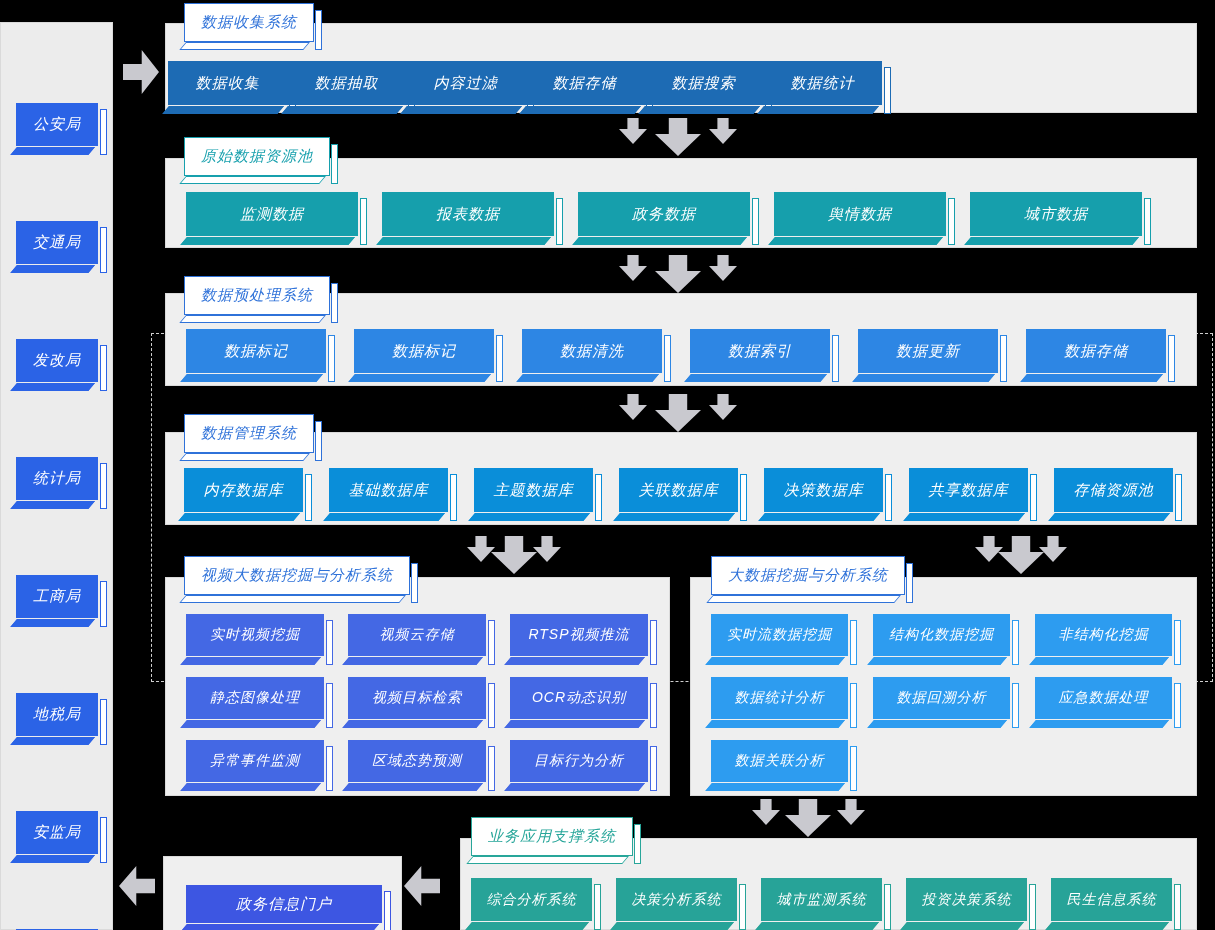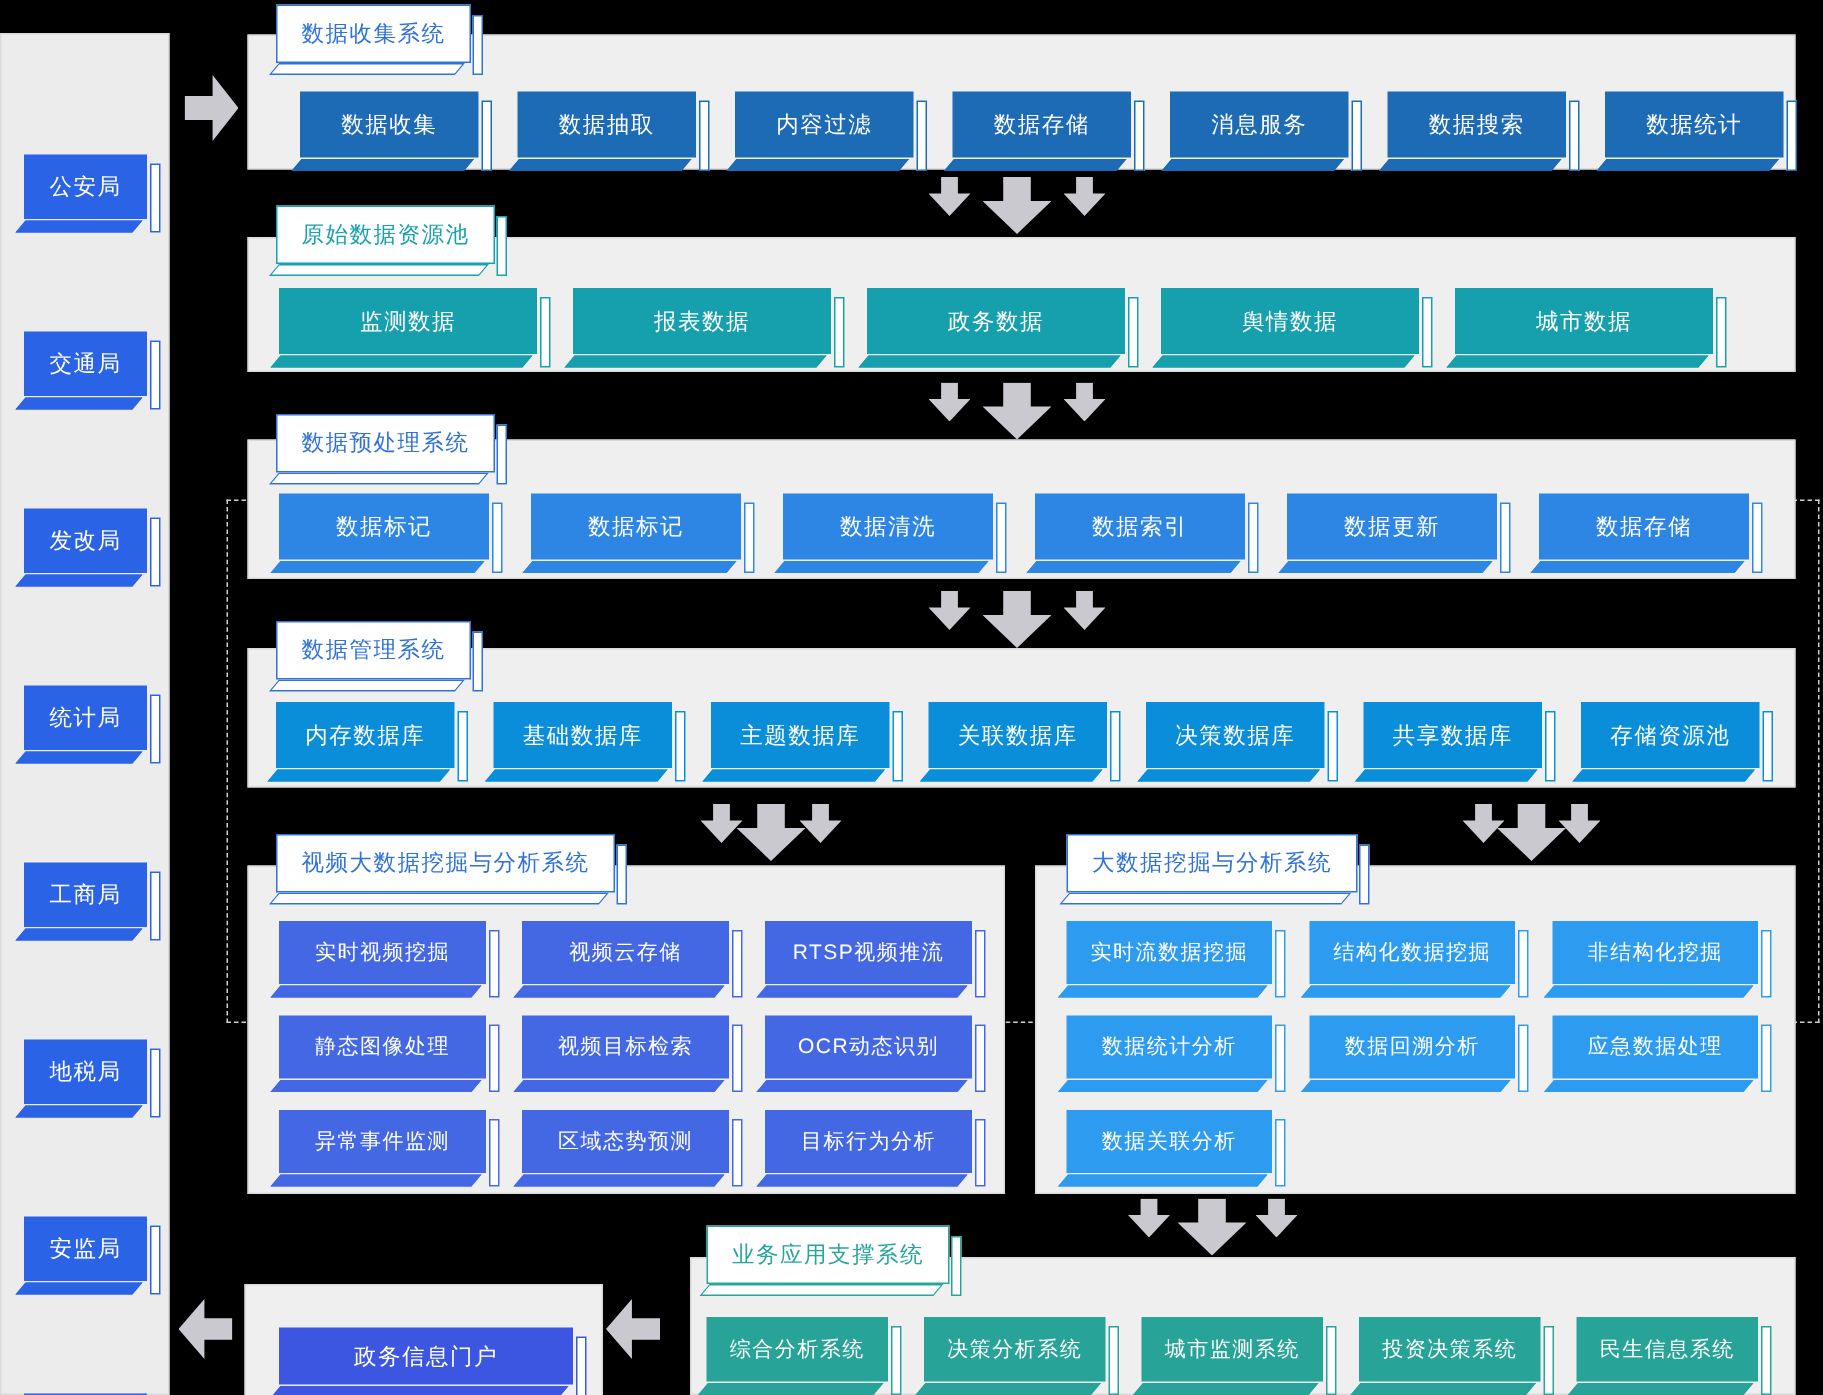--- a/index.html
+++ b/index.html
@@ -2,21 +2,21 @@
 <html style="--background: #000000; --panel: #efefef; --arrow: #c9c9cf; --sidebar_box: #2b63e6; --collection_box: #1d6bb4; --raw_pool_box: #169fac; --preprocess_box: #2d86e4; --management_box: #0a8ed9; --video_box: #4468e4; --bigdata_box: #2d9cf0; --business_box: #27a398; --portal_box: #3d56e2; --title_blue: #2f72d9; --title_teal: #17a0ad; --title_green: #28a69a;"><head>
 <meta charset="utf-8">
 <style>
   html,body{margin:0;padding:0;background:#000;}
   .stage{position:relative;width:1215px;height:930px;background:#000;overflow:hidden;
          font-family:"Liberation Sans","DejaVu Sans",sans-serif;}
   
   .dashed-outline{position:absolute;left:151px;top:333px;width:1060px;height:347px;
          border:1px dashed #cfcfcf;z-index:0;}
   
-  .panel{position:absolute;background:#efefef;border:1px solid #dadada;box-sizing:border-box;z-index:1;}
+  .panel{position:absolute;background:#efefef;border:1px solid #dadada;box-sizing:border-box;z-index:1;font-style:italic;}
   .p-sidebar{left:0;top:22px;width:113px;height:908px;background:#ececec;}
   .p-row1{left:165px;top:23px;width:1032px;height:90px;}
   .p-row2{left:165px;top:158px;width:1032px;height:90px;text-align:center;}
   .p-row3{left:165px;top:293px;width:1032px;height:93px;}
   .p-row4{left:165px;top:432px;width:1032px;height:93px;}
   .p-video{left:165px;top:577px;width:505px;height:219px;}
   .p-bigdata{left:690px;top:577px;width:507px;height:219px;}
   .p-portal{left:163px;top:856px;width:239px;height:112px;}
   .p-business{left:460px;top:838px;width:737px;height:92px;}
   
@@ -30,21 +30,21 @@
   
   .tbox{position:absolute;height:39px;padding:0 16px;background:#fff;--bf:#fff;
         border:1.5px solid var(--s);box-sizing:border-box;z-index:2;font-size:15px;}
   .t-blue{--s:var(--title_blue);color:var(--title_blue);}
   .t-teal{--s:var(--title_teal);color:var(--title_teal);}
   .t-green{--s:var(--title_green);color:var(--title_green);}
   
   .items{position:absolute;display:flex;}
   .i-side{left:15px;top:40px;flex-direction:column;gap:35px;}
   .i-side .box3d{width:82px;height:43px;margin-top:40px;}
-  .i-row1{left:34px;top:37px;gap:26px;}   .i-row1 .box3d{width:119px;height:44px;}
+  .i-row1{left:2px;top:37px;}   .i-row1 .box3d{width:119px;height:44px;}
   .i-row2{left:20px;top:33px;gap:24px;}   .i-row2 .box3d{width:172px;height:44px;}
   .i-row3{left:20px;top:35px;gap:28px;}   .i-row3 .box3d{width:140px;height:44px;}
   .i-row4{left:18px;top:35px;gap:26px;justify-content:flex-end;}   .i-row4 .box3d{width:119px;height:44px;}
   .i-video{left:20px;top:36px;display:grid;grid-template-columns:repeat(3,138px);gap:21px 24px;}
   .i-video .box3d{height:42px;font-size:14px;}
   .i-bigdata{left:20px;top:36px;display:grid;grid-template-columns:repeat(3,137px);gap:21px 25px;}
   .i-bigdata .box3d{height:42px;font-size:14px;}
   .i-business{left:10px;top:39px;gap:24px;} .i-business .box3d{width:121px;height:43px;font-size:14px;text-align:center;}
   .portal-box{position:absolute;left:22px;top:28px;width:196px;height:38px;}
   
@@ -88,21 +88,20 @@
       </div>
   </div>
 
   <div class="panel p-row1">
     <div class="box3d tbox t-blue" style="left:18px;top:-21px">数据收集系统</div>
     <div class="items i-row1">
         <div class="box3d c-collection">数据收集</div>
         <div class="box3d c-collection">数据抽取</div>
         <div class="box3d c-collection">内容过滤</div>
         <div class="box3d c-collection">数据存储</div>
-        <div class="box3d c-collection">消息服务</div>
         <div class="box3d c-collection">数据搜索</div>
         <div class="box3d c-collection">数据统计</div>
       </div>
   </div>
 
   <div class="panel p-row2">
     <div class="box3d tbox t-teal" style="left:18px;top:-22px">原始数据资源池</div>
     <div class="items i-row2">
         <div class="box3d c-raw">监测数据</div>
         <div class="box3d c-raw">报表数据</div>

